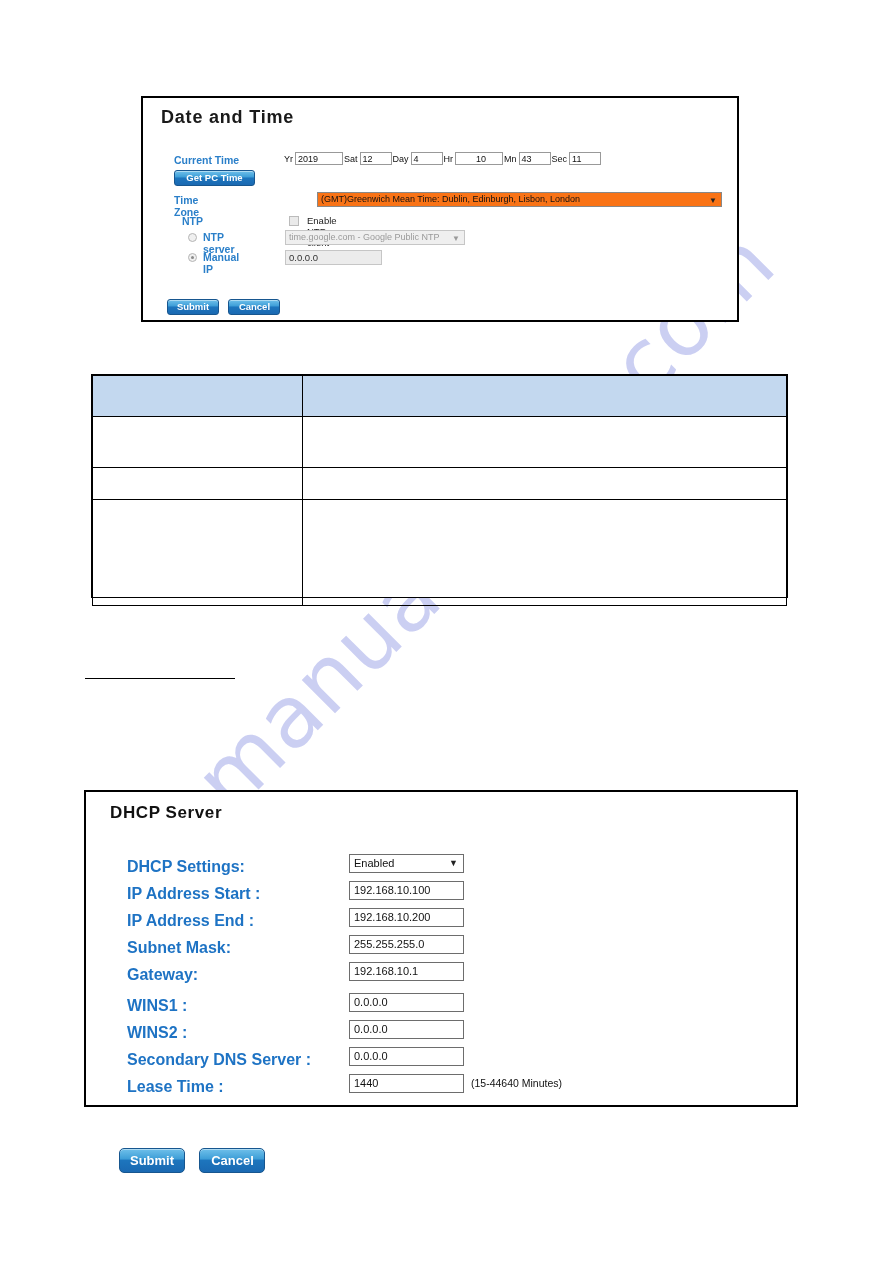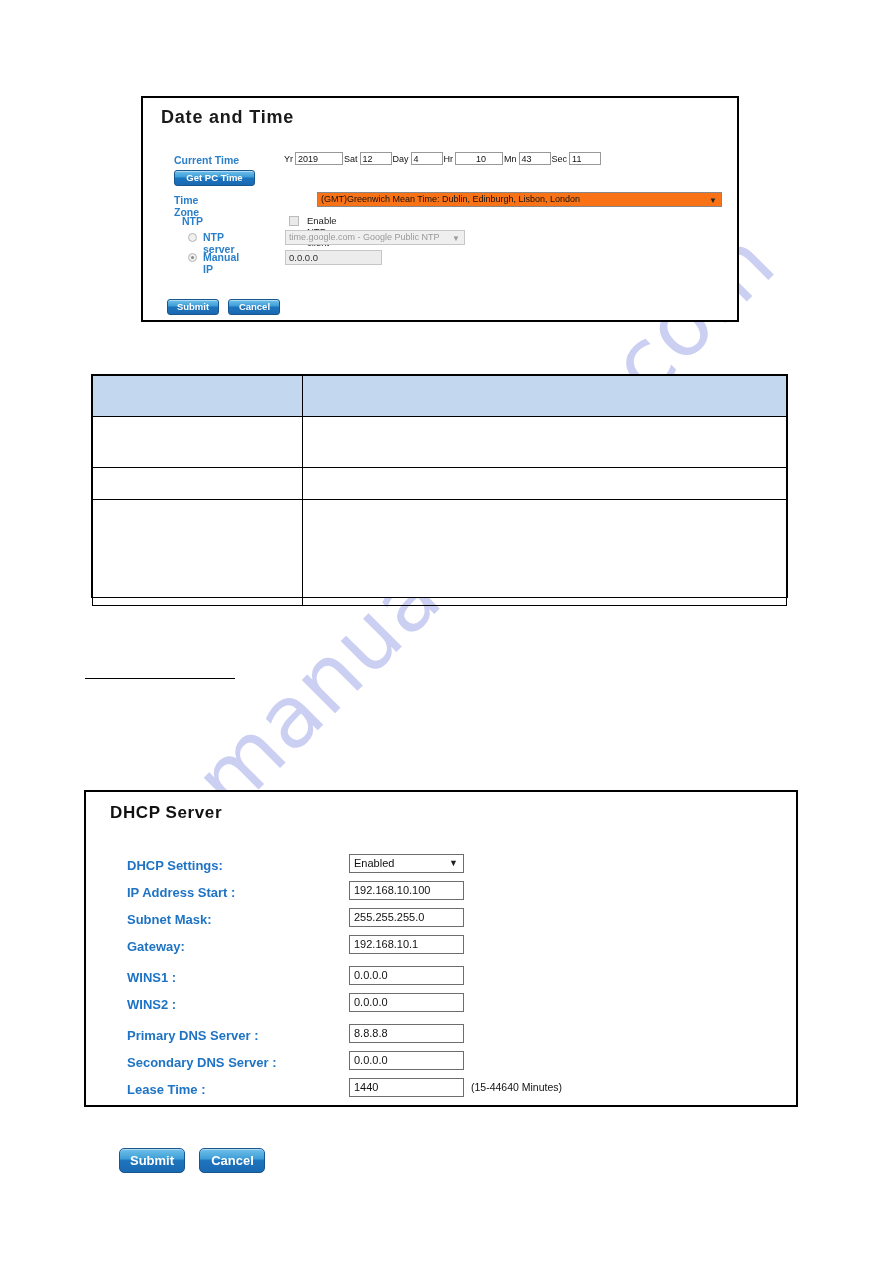--- a/index.html
+++ b/index.html
@@ -334,21 +334,21 @@
   }
   .dhcp-row {
     position: relative;
     height: 27px;
   }
   .dhcp-row.gap { margin-top: 4px; }
   .dhcp-label {
     position: absolute;
     left: 0;
     top: 4px;
-    font-size: 13px;
+    font-size: 16px;
     font-weight: bold;
     color: #1e73c4;
     white-space: nowrap;
     font-family: "Liberation Sans", sans-serif;
   }
   .dhcp-field {
     position: absolute;
     left: 222px;
     top: 0;
     width: 115px;
@@ -519,20 +519,24 @@
         <span>Enabled</span>
         <span class="sel-caret">▼</span>
       </div>
     </div>
 
     <div class="dhcp-row">
       <span class="dhcp-label">IP Address Start :</span>
       <div class="dhcp-field">192.168.10.100</div>
     </div>
 
+    <div class="dhcp-row">
+      <span class="dhcp-label">IP Address End :</span>
+      <div class="dhcp-field">192.168.10.200</div>
+    </div>
 
     <div class="dhcp-row">
       <span class="dhcp-label">Subnet Mask:</span>
       <div class="dhcp-field">255.255.255.0</div>
     </div>
 
     <div class="dhcp-row">
       <span class="dhcp-label">Gateway:</span>
       <div class="dhcp-field">192.168.10.1</div>
     </div>
@@ -540,24 +544,20 @@
     <div class="dhcp-row gap">
       <span class="dhcp-label">WINS1 :</span>
       <div class="dhcp-field">0.0.0.0</div>
     </div>
 
     <div class="dhcp-row">
       <span class="dhcp-label">WINS2 :</span>
       <div class="dhcp-field">0.0.0.0</div>
     </div>
 
-    <div class="dhcp-row gap">
-      <span class="dhcp-label">Primary DNS Server :</span>
-      <div class="dhcp-field">8.8.8.8</div>
-    </div>
 
     <div class="dhcp-row">
       <span class="dhcp-label">Secondary DNS Server :</span>
       <div class="dhcp-field">0.0.0.0</div>
     </div>
 
     <div class="dhcp-row">
       <span class="dhcp-label">Lease Time :</span>
       <div class="dhcp-field">1440</div>
       <span class="dhcp-hint">(15-44640 Minutes)</span>

